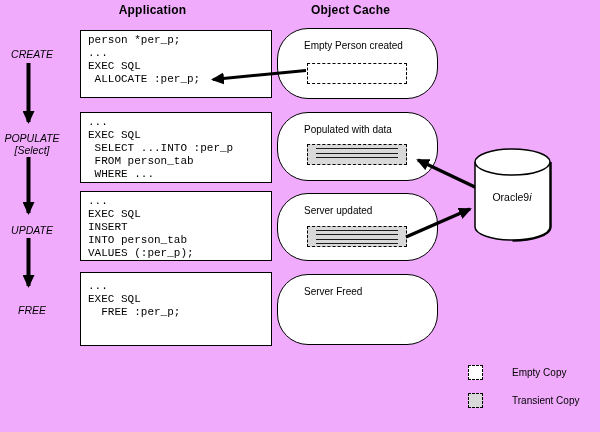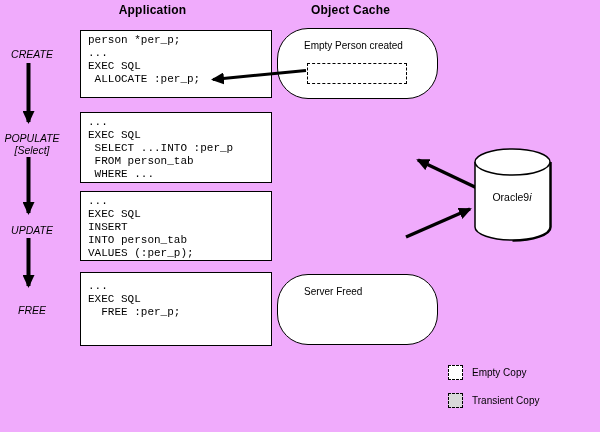--- a/index.html
+++ b/index.html
@@ -26,21 +26,21 @@
   }
   .cachelabel{position:absolute;left:26px;top:11px;font-size:10px;}
   .obj{
     position:absolute;left:29px;width:98px;height:19px;border:1px dashed #000;background:#fff;
   }
   .obj.gray{background:#d9d9d9;}
   .obj .lines{
     position:absolute;left:8px;right:8px;top:3px;bottom:2px;
     background:repeating-linear-gradient(#1a1a1a 0 1px,transparent 1px 4.5px);
   }
-  .legend-row{position:absolute;left:448px;display:flex;align-items:center;}
+  .legend-row{position:absolute;left:468px;display:flex;align-items:center;gap:20px;}
   .swatch{width:13px;height:13px;border:1px dashed #000;background:#fff;flex:0 0 auto;}
   .swatch.gray{background:#d9d9d9;}
   .legend-label{margin-left:9px;font-size:10px;white-space:nowrap;}
   svg.overlay{position:absolute;left:0;top:0;}
 </style>
 </head>
 <body>
 
 <div id="canvas">
 
@@ -84,20 +84,32 @@
   <div class="codebox" style="top:272px;height:74px;">
     <pre style="padding-top:7px;">...
 EXEC SQL
   FREE :per_p;</pre>
   </div>
 
   <div class="cachebox" style="top:28px;height:71px;">
     <div class="cachelabel">Empty Person created</div>
     <div class="obj" style="top:34px;"></div>
   </div>
+  <div class="cachebox" style="top:112px;height:69px;">
+    <div class="cachelabel">Populated with data</div>
+    <div class="obj gray" style="top:31px;">
+      <div class="lines"></div>
+    </div>
+  </div>
+  <div class="cachebox" style="top:193px;height:68px;">
+    <div class="cachelabel">Server updated</div>
+    <div class="obj gray" style="top:32px;">
+      <div class="lines"></div>
+    </div>
+  </div>
   <div class="cachebox" style="top:274px;height:71px;">
     <div class="cachelabel">Server Freed</div>
   </div>
 
   <div class="legend-row" style="top:365px;">
     <div class="swatch"></div>
     <div class="legend-label">Empty Copy</div>
   </div>
   <div class="legend-row" style="top:393px;justify-content:flex-end;">
     <div class="swatch gray"></div>

